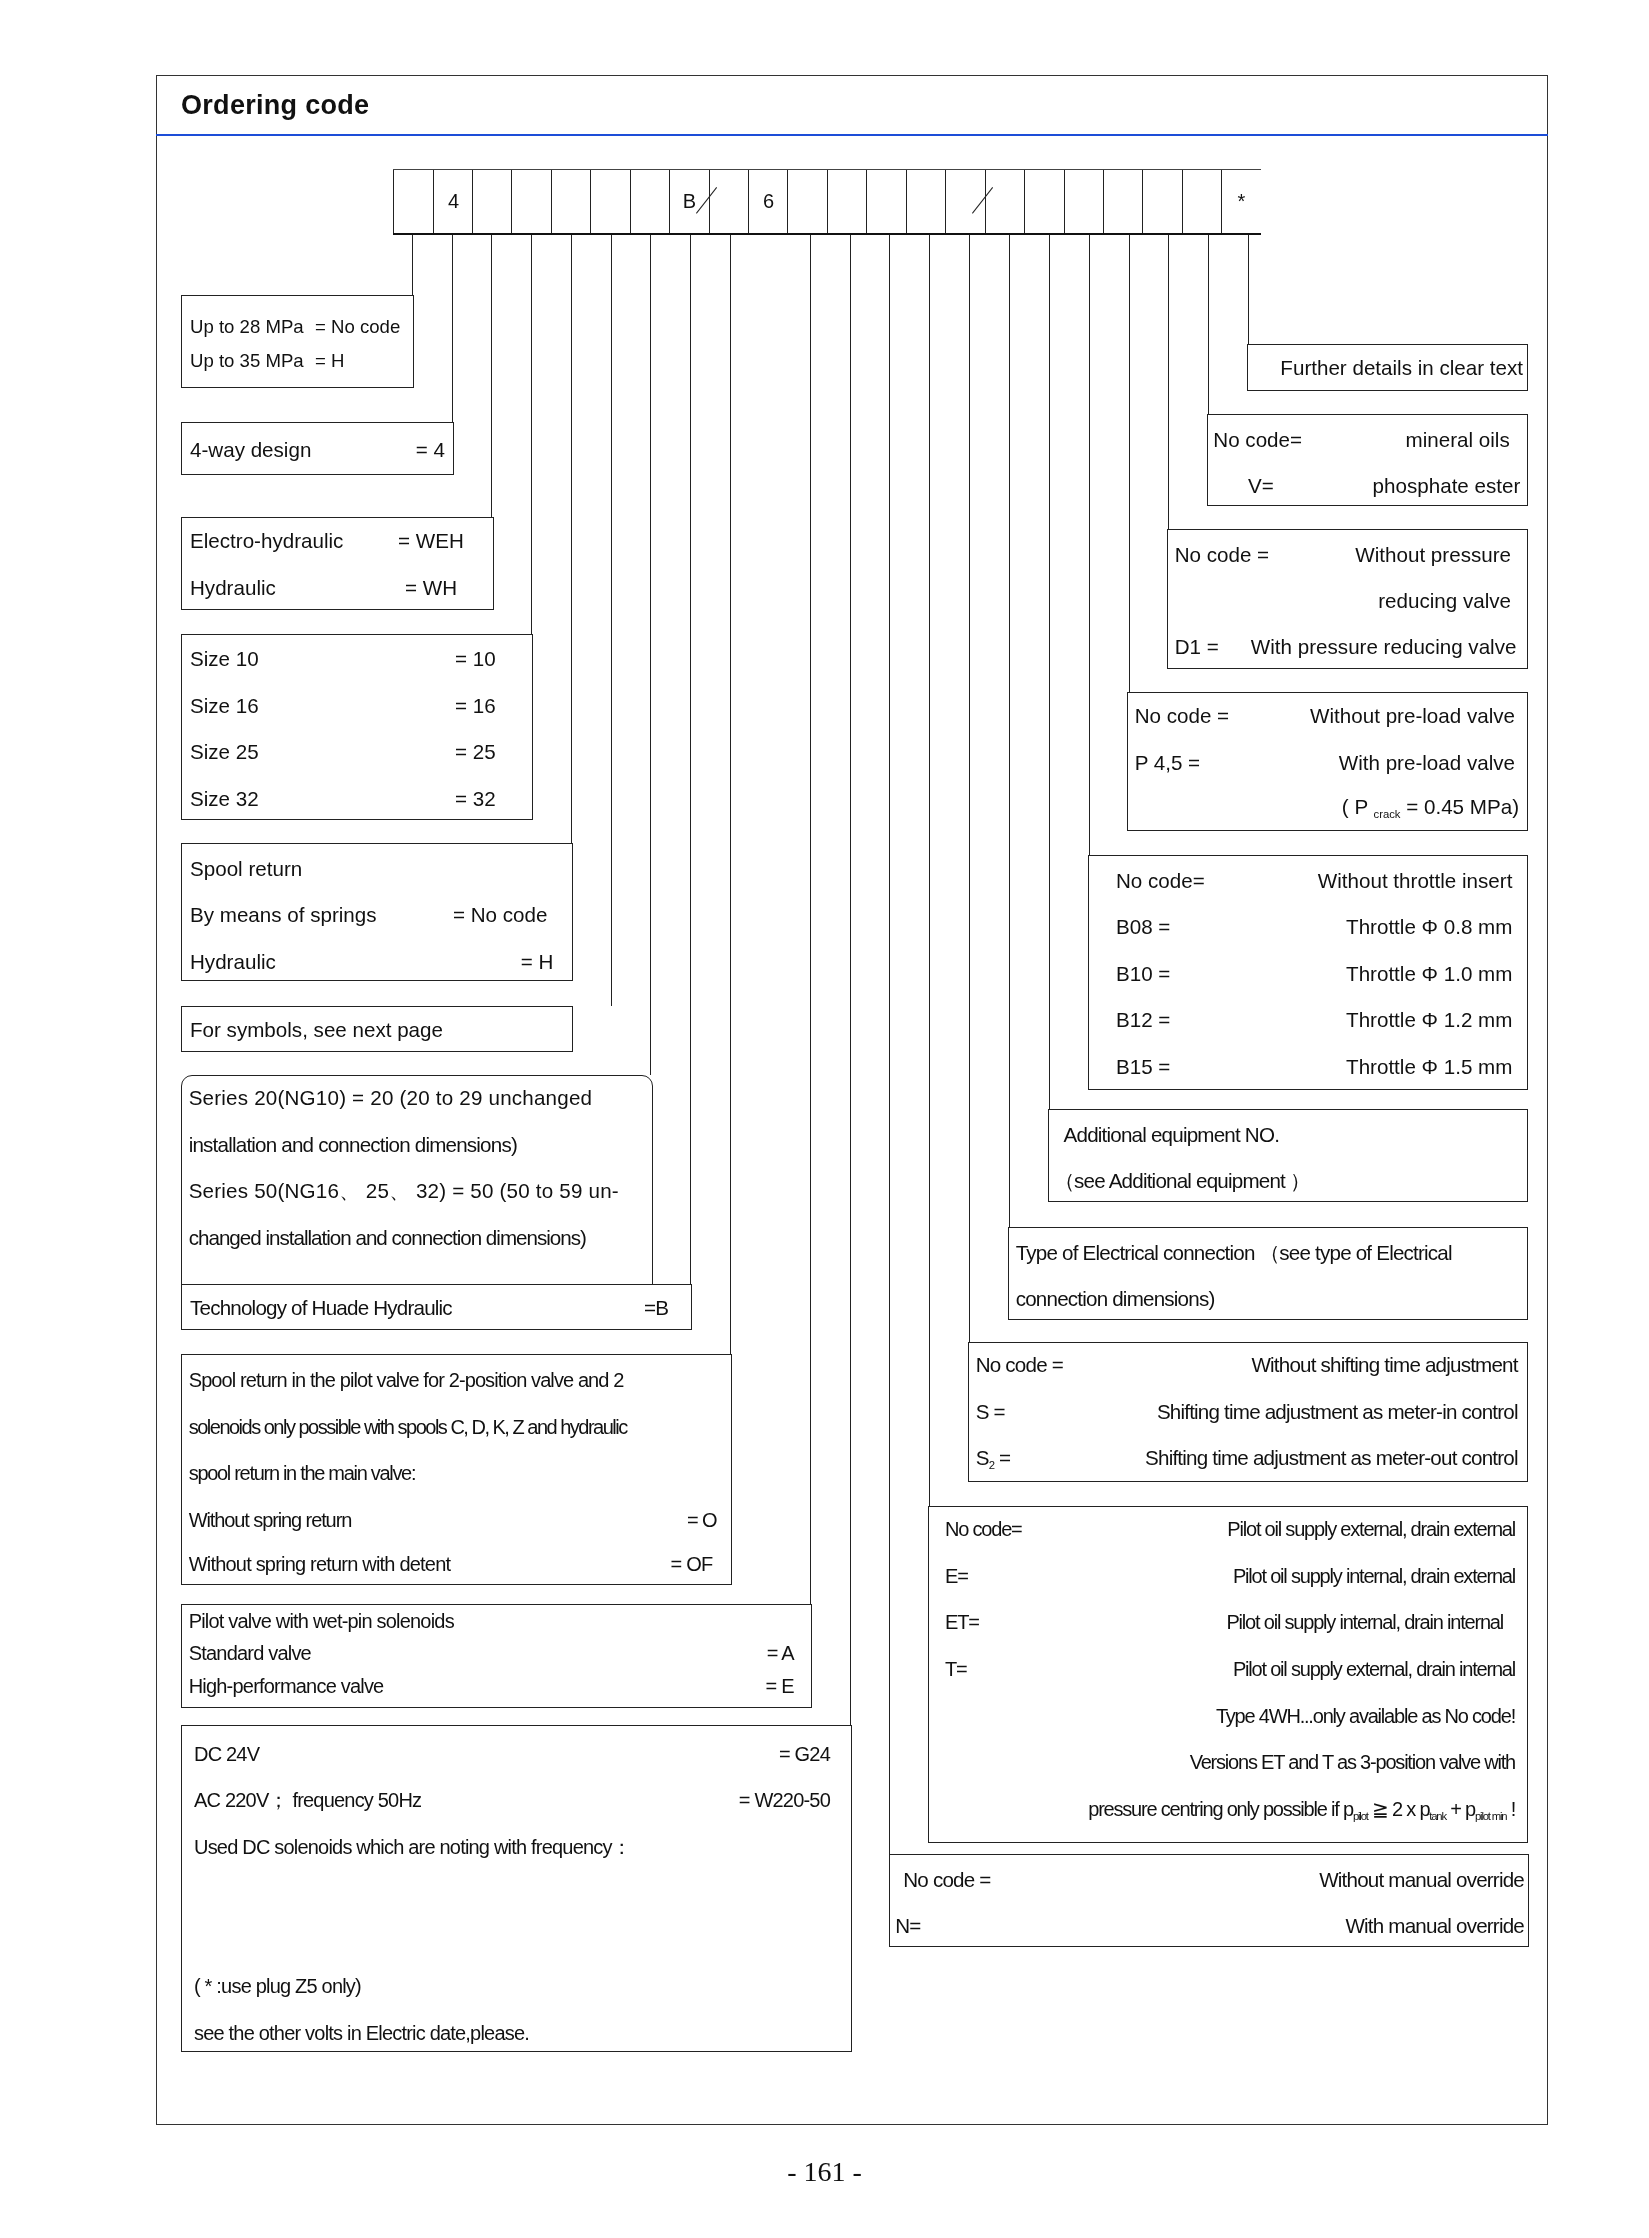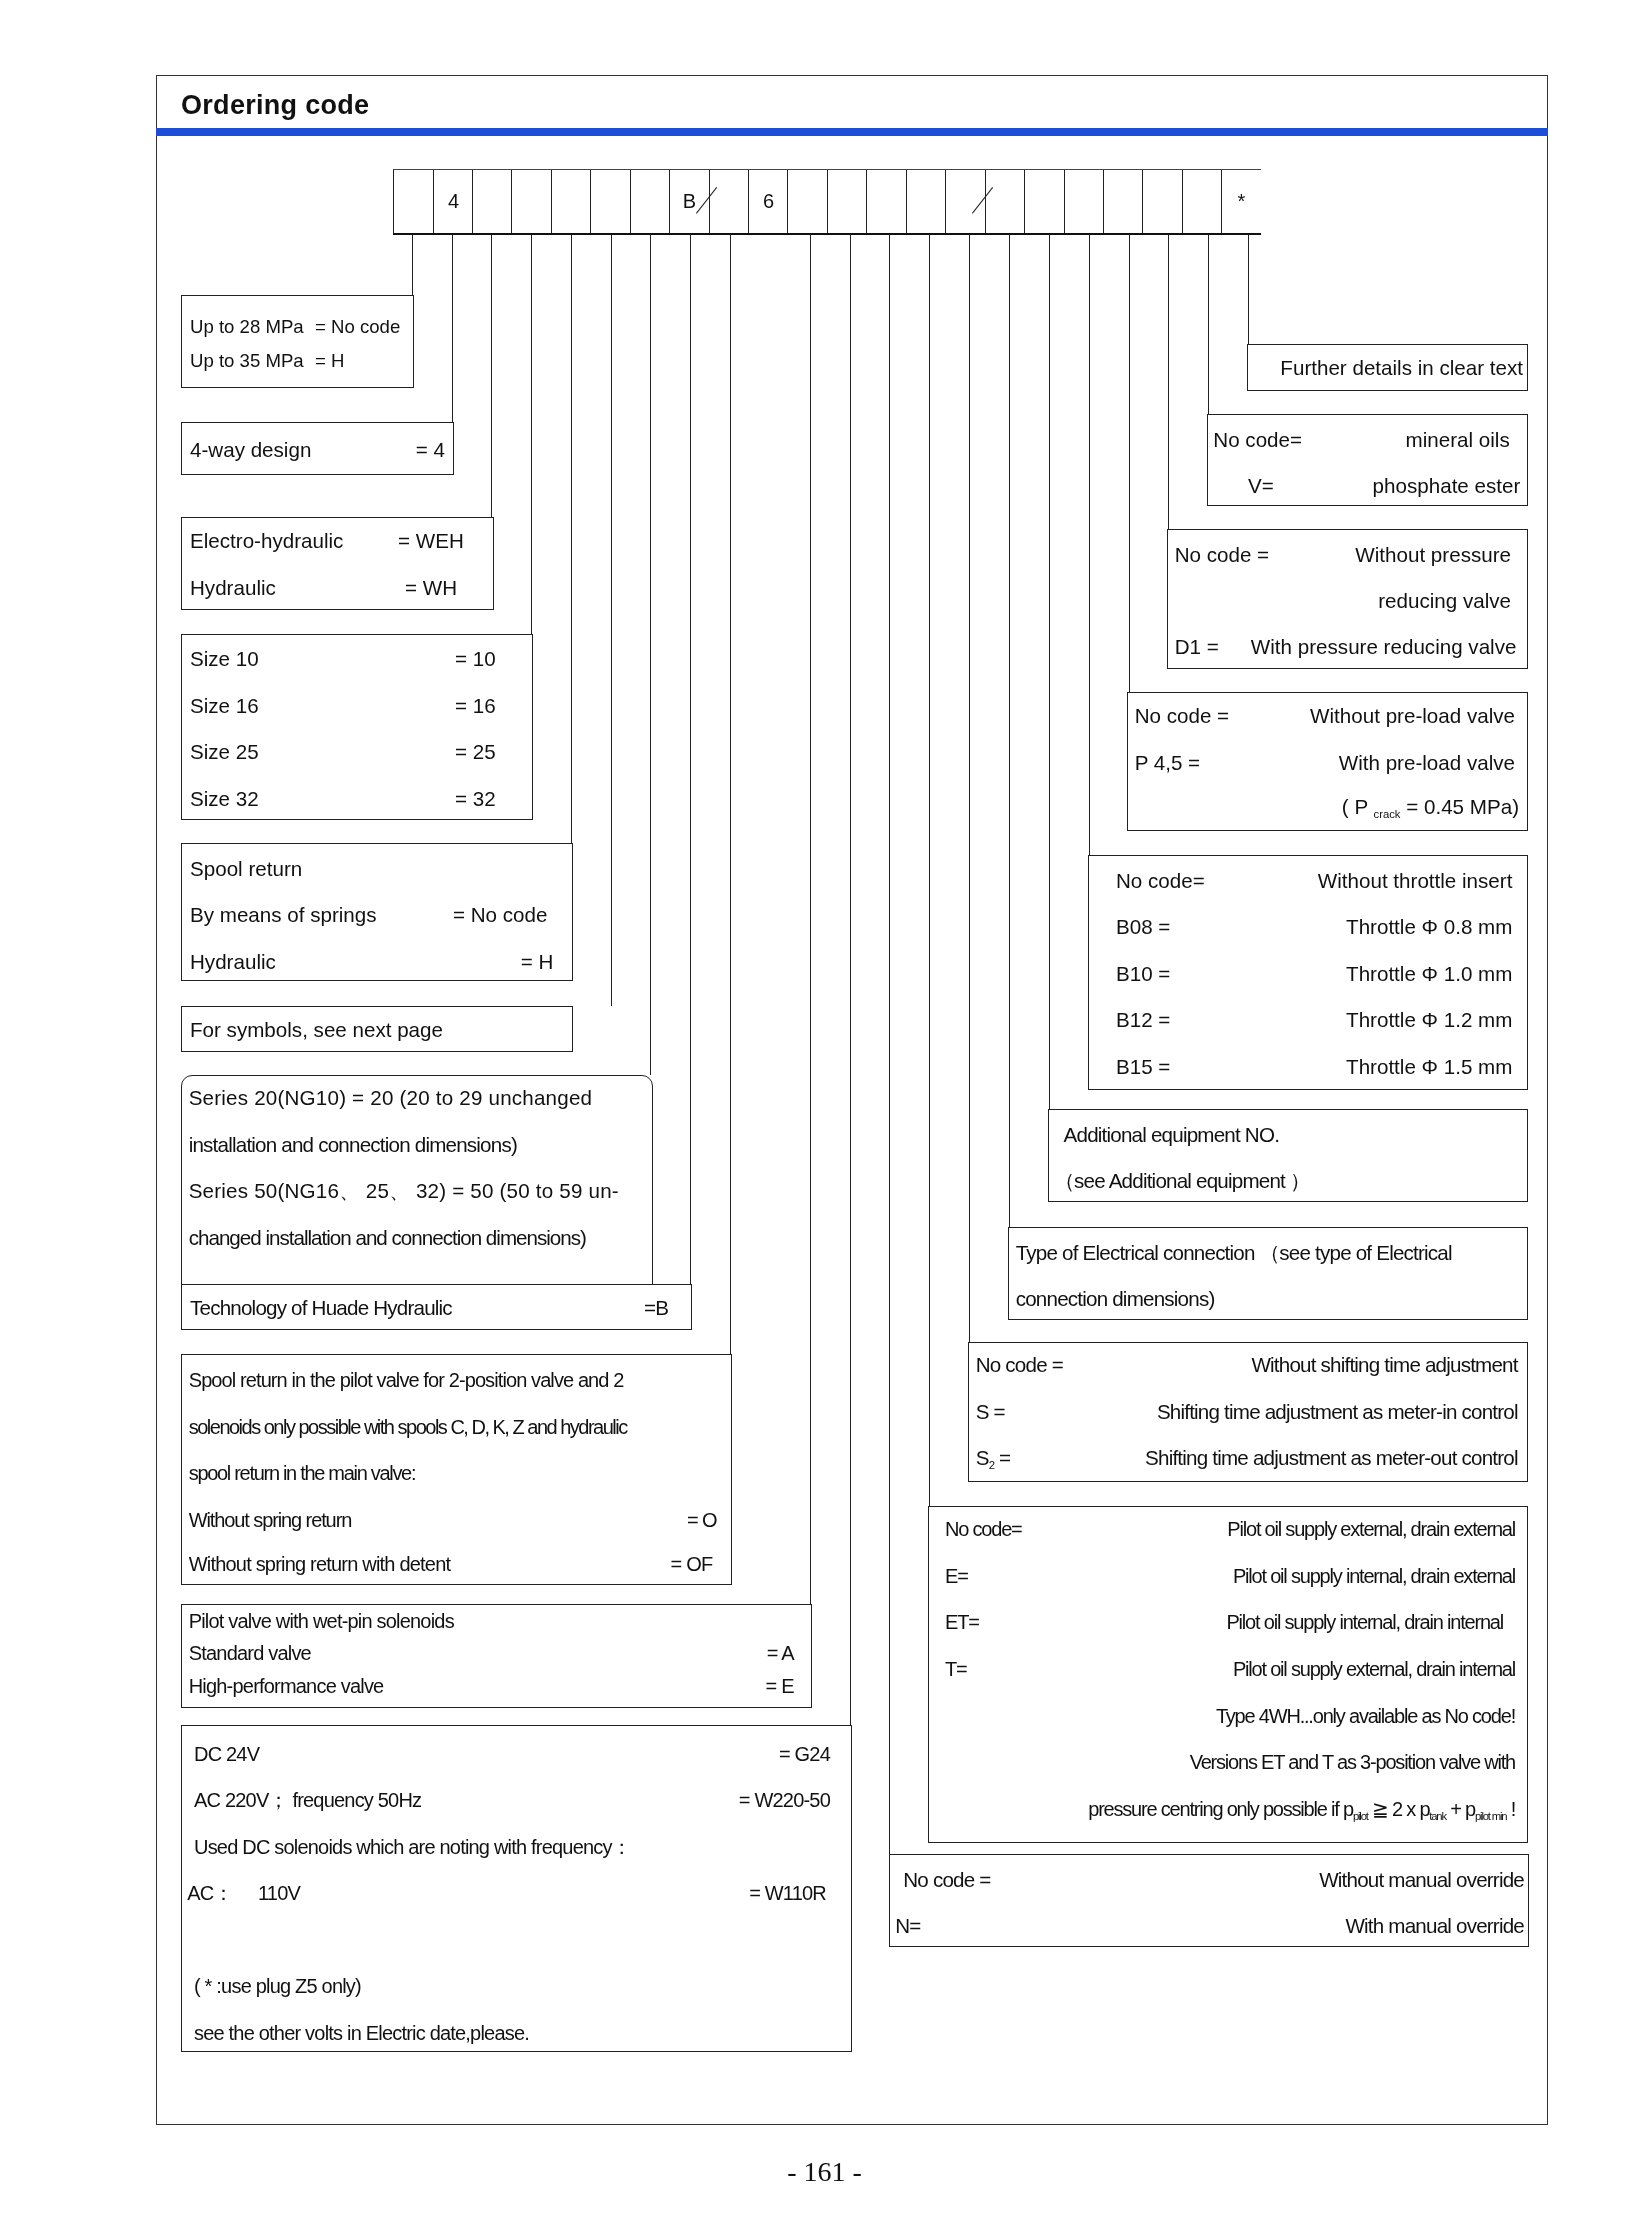--- a/index.html
+++ b/index.html
@@ -1,21 +1,21 @@
 <!DOCTYPE html>
 <html style="font-size:10.6px"><head>
 <meta charset="utf-8">
 <style>
   html, body { margin:0; padding:0; background:#ffffff; }
   body { width:1649px; height:2239px; position:relative; overflow:hidden;
          font-family:"Liberation Sans", sans-serif; color:#111; }
   .frame { position:absolute; left:156px; top:75px; width:1392px; height:2050px;
            border:1.3px solid #333; box-sizing:border-box; }
   .title-bar { position:absolute; left:156px; top:75px; width:1392px; height:61px;
-               border-bottom:8px solid #1d4ed8; box-sizing:border-box; }
+               border-bottom:2px solid #1d4ed8; box-sizing:border-box; }
   .title { position:absolute; left:25px; top:14.6px; font-size:27px; font-weight:bold;
            letter-spacing:0.3px; }
   .cell { position:absolute; top:169px; height:66px; width:40px; box-sizing:border-box;
           border-left:1.3px solid #222; border-top:1.3px solid #444; border-bottom:2.7px solid #111;
           text-align:center; line-height:63px; font-size:20px; }
   .slash { position:absolute; width:1.3px; height:33px; background:#222; transform:rotate(38deg); top:184px; }
   .vline { position:absolute; width:1.3px; background:#222; }
   .box { position:absolute; border:1.3px solid #222; box-sizing:border-box; background:#fff;
          font-size:20.6px; }
   .row { position:absolute; left:0; right:0; height:27px; line-height:27px; white-space:nowrap; }
@@ -215,25 +215,20 @@
       <span class="l" style="left:12px">DC 24V</span>
       <span class="r" style="right:21px">= G24</span>
     </div>
   <div class="row narrow" style="top:61px;">
       <span class="l" style="left:12px">AC 220V； frequency 50Hz</span>
       <span class="r" style="right:21px">= W220-50</span>
     </div>
   <div class="row narrow" style="top:108px;">
       <span class="l" style="left:12px">Used DC solenoids which are  noting with frequency：</span>
     </div>
-  <div class="row narrow" style="top:154px;">
-      <span class="l" style="left:5.3px">AC：</span>
-      <span class="l" style="left:76px">110V</span>
-      <span class="r" style="right:25px">= W110R</span>
-    </div>
   <div class="row narrow" style="top:247px;">
       <span class="l" style="left:12px">( * :use plug Z5 only)</span>
     </div>
   <div class="row narrow" style="top:294px;">
       <span class="l" style="left:12px">see the other volts in Electric date,please.</span>
     </div>
 </div>
 
 <div class="box" style="left:1247px;top:344px;width:281px;height:47px;">
   <div class="row" style="top:9.3px;">

